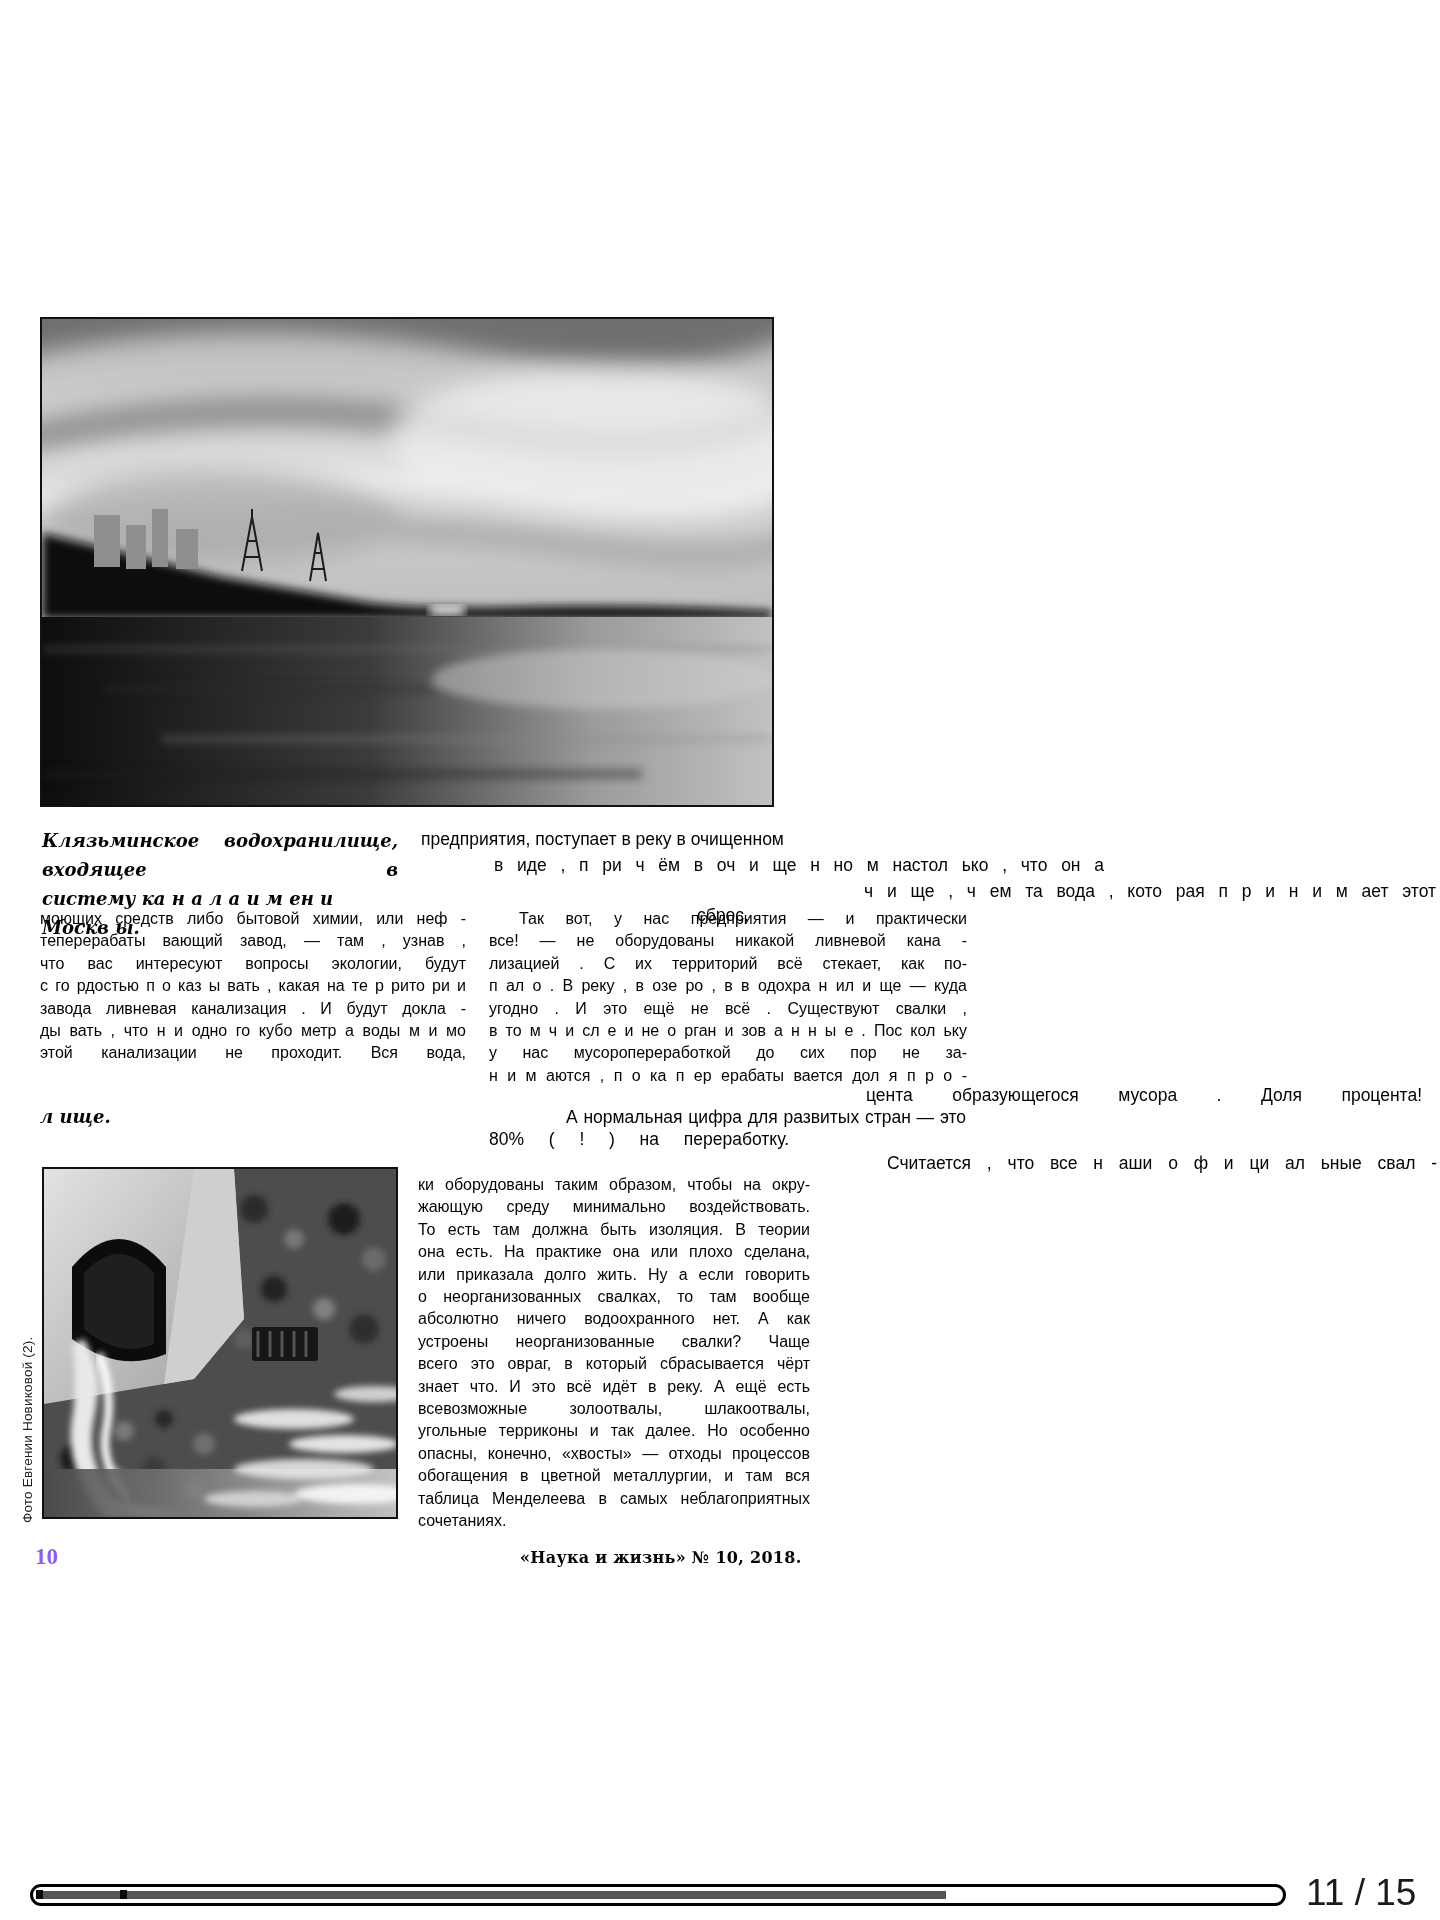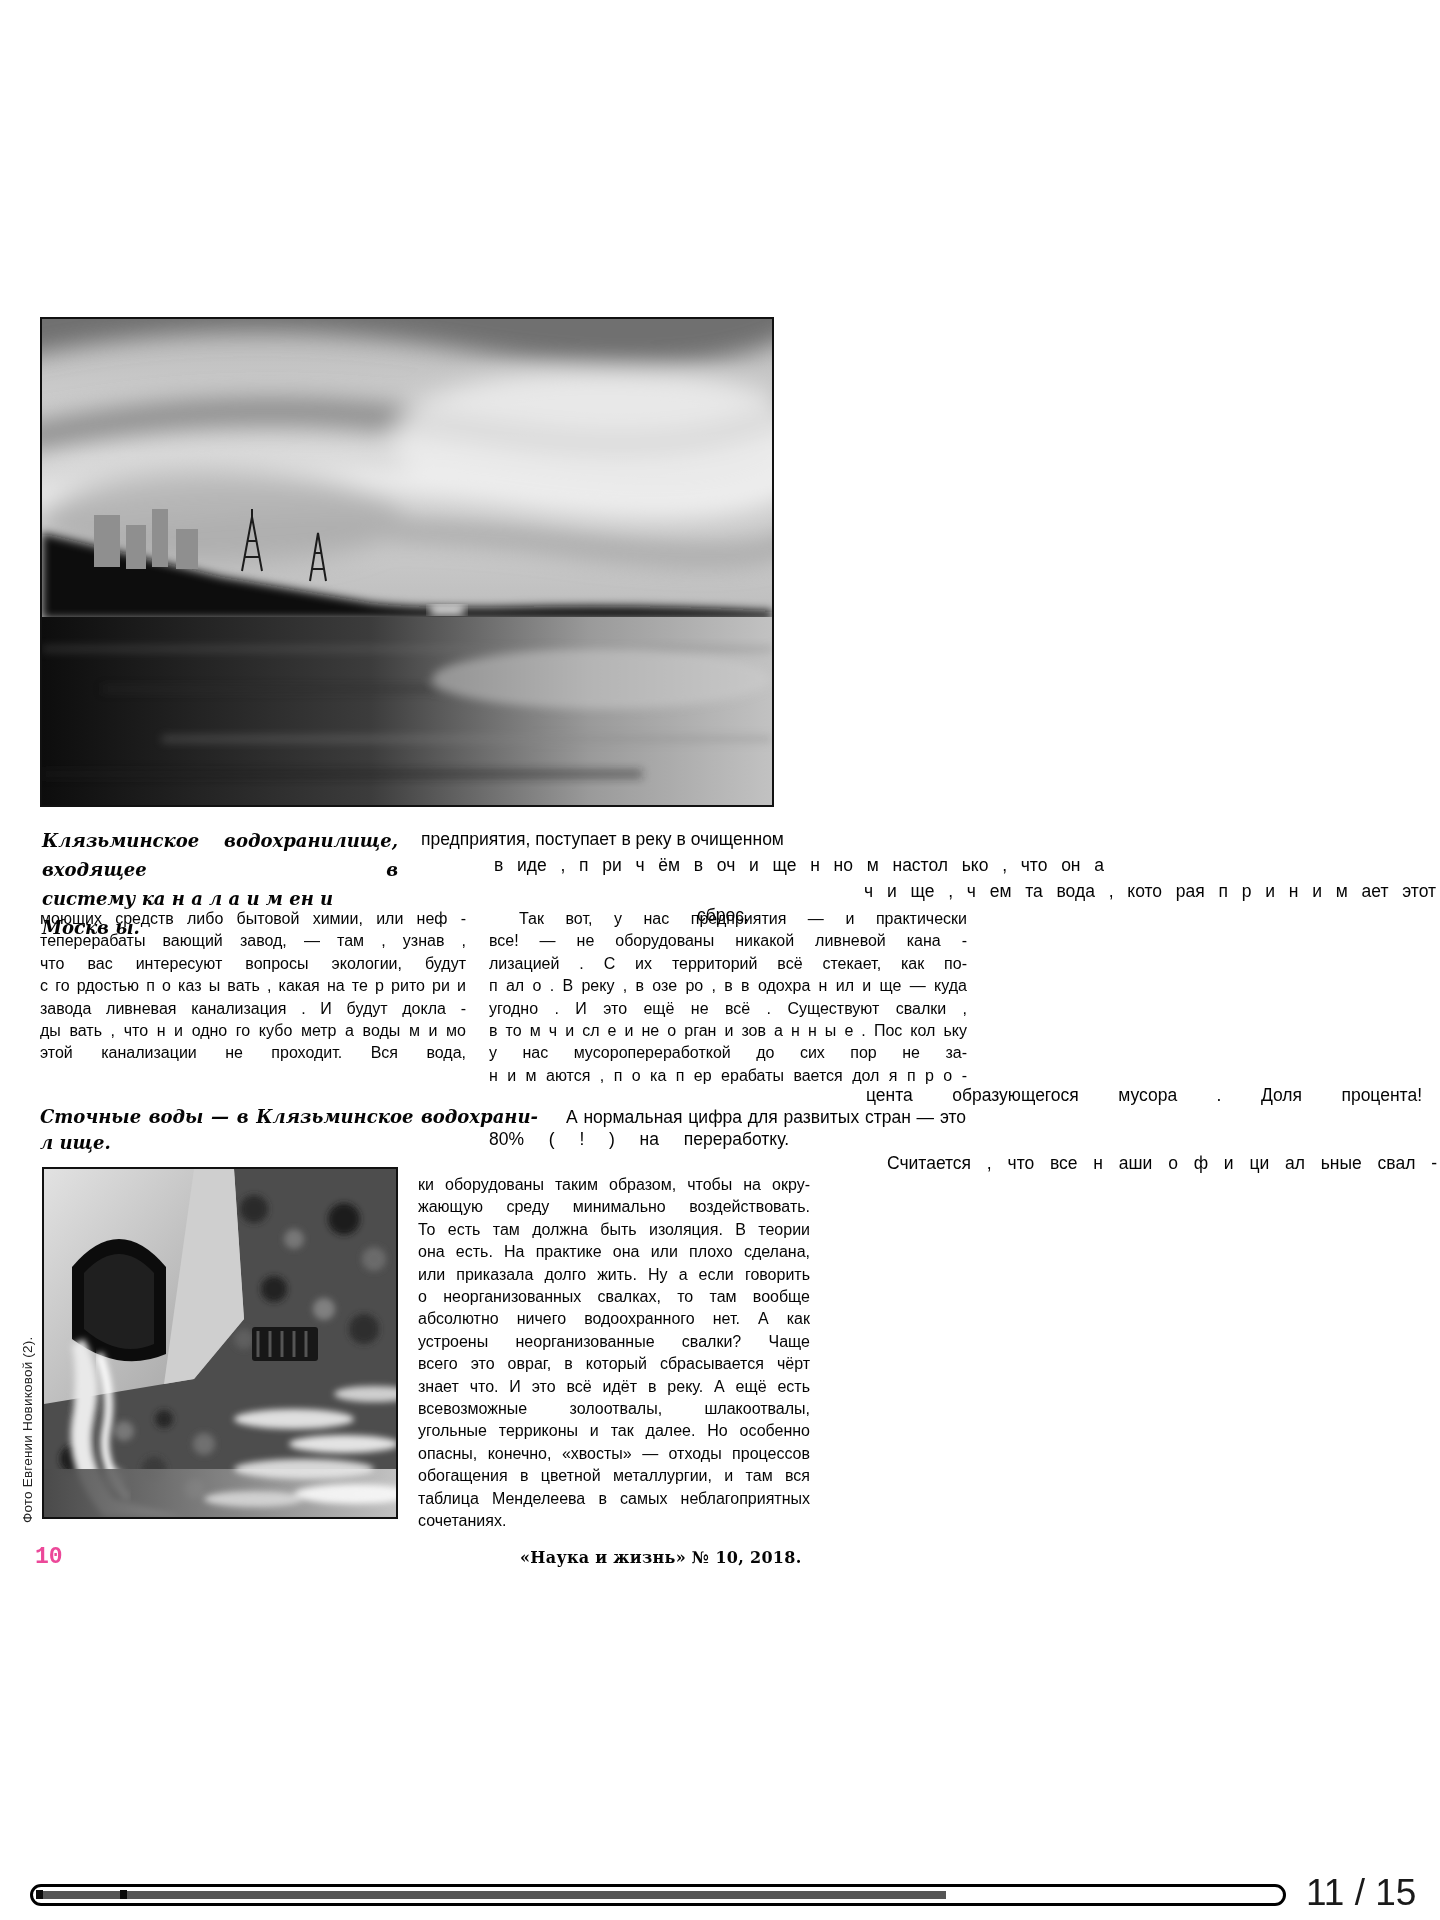--- a/index.html
+++ b/index.html
@@ -25,22 +25,22 @@
   .bodytxt{font-size:16px;line-height:22.4px;color:#040404;}
   .tline{text-align:justify;text-align-last:justify;white-space:normal;}
   .col-right .tline:nth-child(1){text-indent:30px;}
   .col2 .tline:last-child{text-align-last:left;}
 
   .single-line{font-size:17.5px;color:#040404;white-space:nowrap;}
   .single-just{font-size:17.5px;color:#040404;text-align:justify;text-align-last:justify;}
 
   
   .page-number{
-    font-family:Liberation Mono, monospace;
-    font-weight:bold;font-size:23px;color:#ec4899;
+    font-family:Liberation Serif, serif;
+    font-weight:bold;font-size:23px;color:#8b5cf6;
   }
   .journal-footer{
     font-family:"DejaVu Serif","Liberation Serif",serif;
     font-weight:bold;font-size:16px;letter-spacing:.3px;color:#050505;white-space:nowrap;
   }
 
   
   .photo-credit{
     position:absolute;left:20px;top:1523px;
     transform:rotate(-90deg);transform-origin:0 0;
@@ -153,21 +153,20 @@
     <div class="tline">у нас мусоропереработкой до сих пор не за-</div>
     <div class="tline">н и м аются , п о ка п ер ерабаты вается дол я п р о -</div>
   </div>
 
 <div class="abs single-just" style="left:866px;top:1085px;width:556px;">цента образующегося мусора . Доля процента!</div>
 <div class="abs single-just" style="left:566px;top:1107px;width:400px;">А нормальная цифра для развитых стран — это</div>
 <div class="abs single-just" style="left:489px;top:1129px;width:300px;">80% ( ! ) на переработку.</div>
 <div class="abs single-just" style="left:887px;top:1153px;width:550px;">Считается , что все н аши о ф и ци ал ьные свал -</div>
 
 <div class="abs caption" style="left:40px;top:1104px;width:498px;line-height:26px;">
-  <div class="just">Сточные воды — в Клязьминское водохрани-</div>
   <div>л ище.</div>
 </div>
 
 <div class="photo-frame" style="left:42px;top:1167px;width:352px;height:348px;">
   <svg width="352" height="348" viewBox="0 0 352 348">
     <defs>
       <linearGradient id="wall" x1="0" y1="0" x2="1" y2="1">
         <stop offset="0" stop-color="#e2e2e2"></stop>
         <stop offset="1" stop-color="#9f9f9f"></stop>
       </linearGradient>

